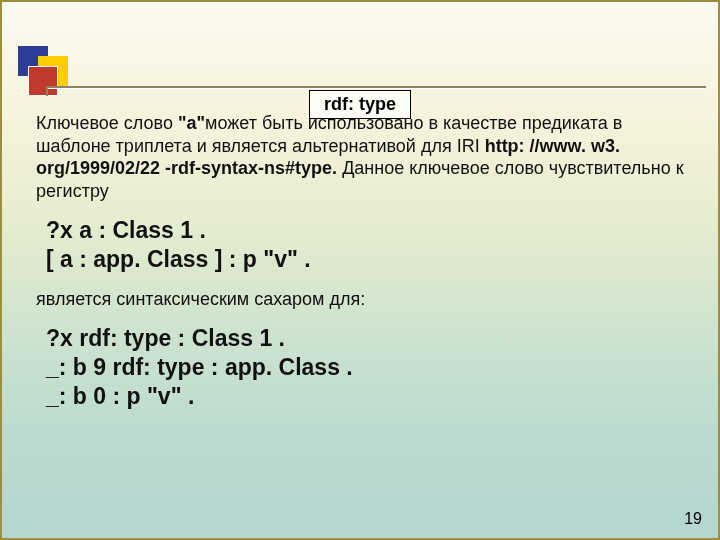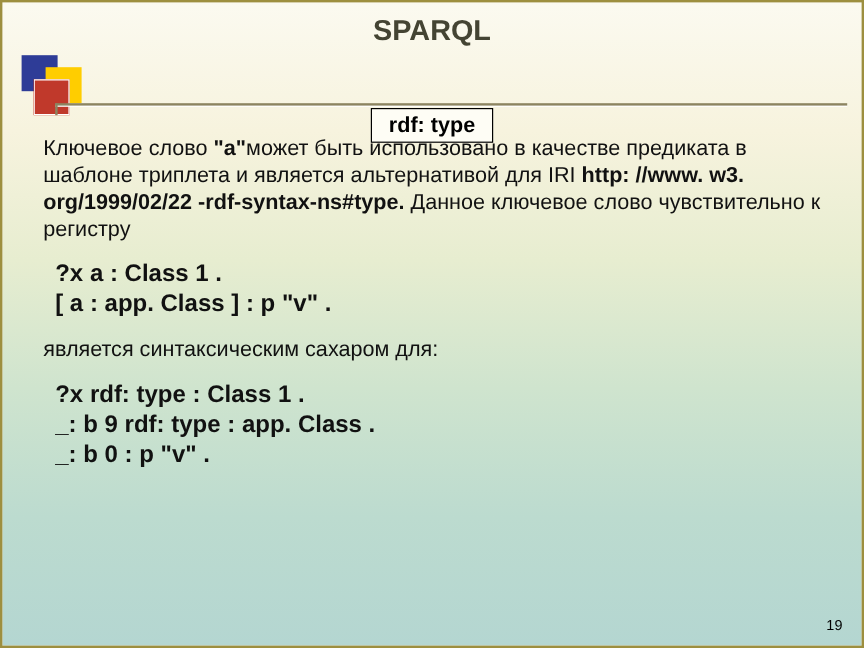--- a/index.html
+++ b/index.html
@@ -77,41 +77,40 @@
     position: absolute;
     top: 110px;
     left: 34px;
     right: 24px;
     font-size: 18px;
     line-height: 1.25;
     color: #111;
   }
   .body p { margin: 0 0 4px 0; }
   .code {
-    font-size: 20px;
+    font-size: 23px;
     font-weight: bold;
     margin-left: 10px;
     margin-top: 14px;
     margin-bottom: 14px;
     white-space: pre-line;
   }
   .page-num {
     position: absolute;
     bottom: 10px;
     right: 16px;
-    font-size: 12px;
+    font-size: 16px;
   }
   b.keyword { font-weight: bold; }
 </style>
 </head>
 <body>
 
 <div class="slide">
 
-  <div class="title">SPARQL</div>
 
   <div class="corner-logo">
     <div class="sq blue"></div>
     <div class="sq yell"></div>
     <div class="sq red"></div>
   </div>
 
   <div class="hr"></div>
   <div class="vr"></div>
 

